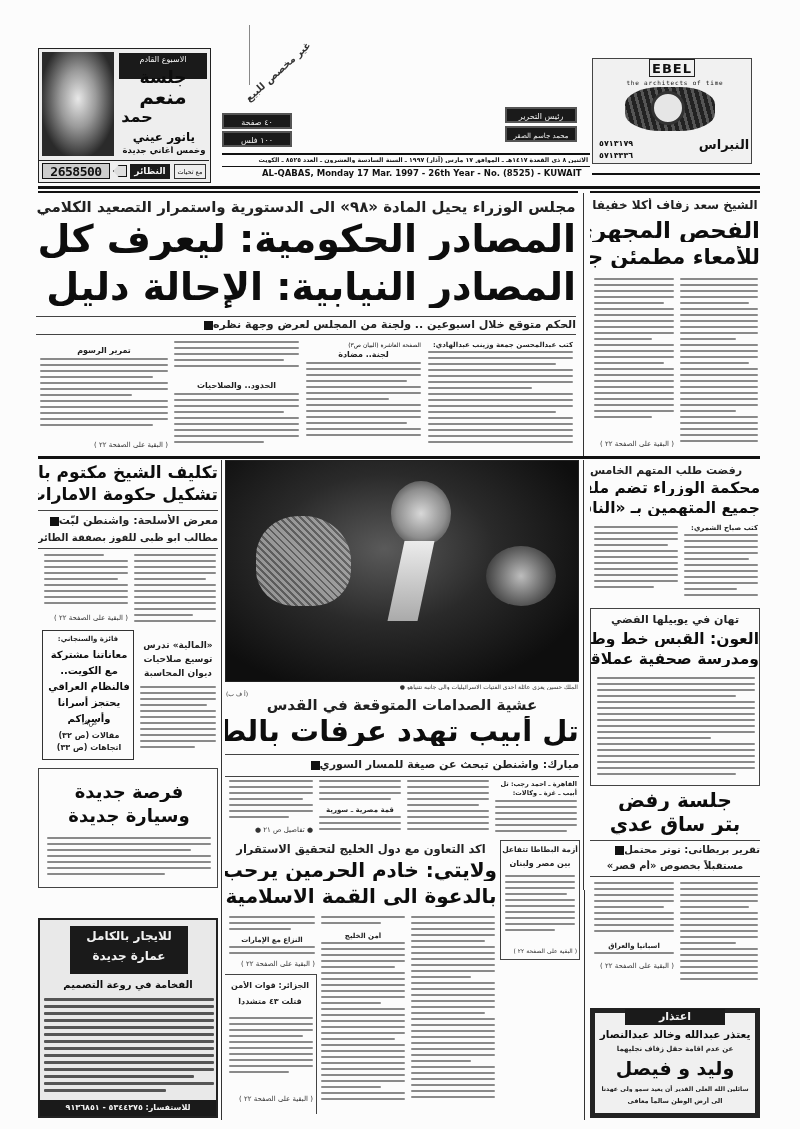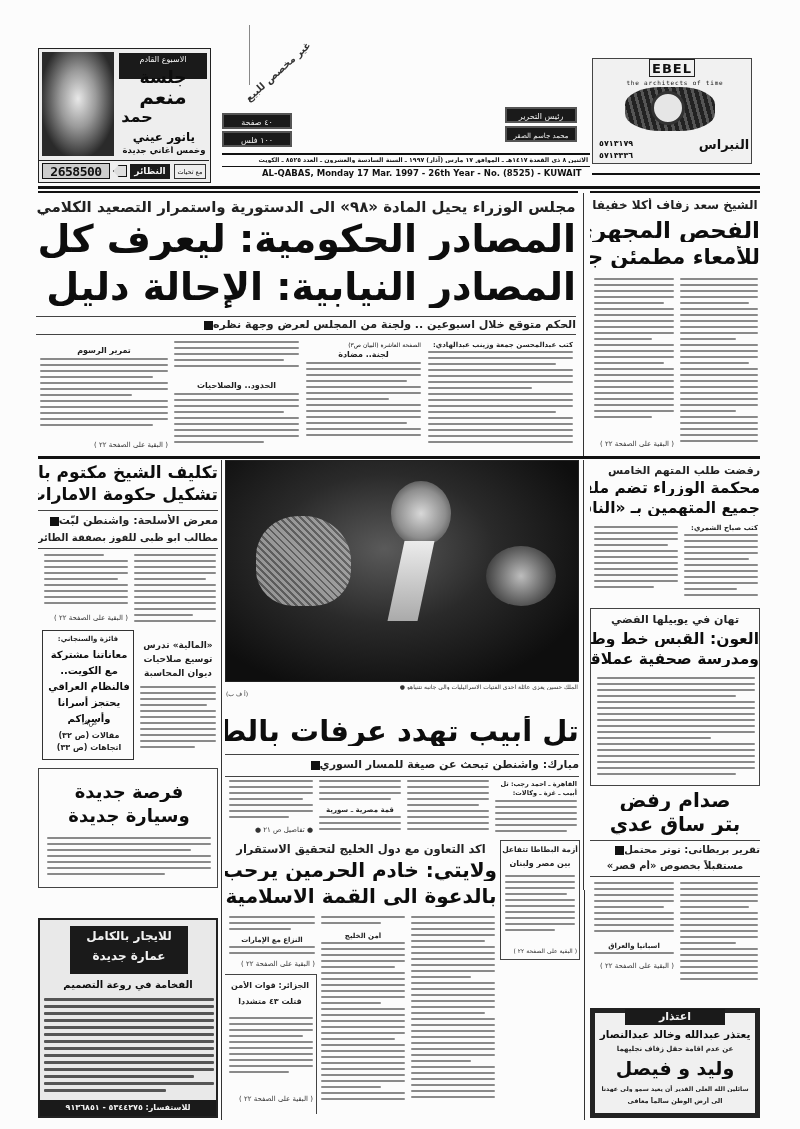--- a/index.html
+++ b/index.html
@@ -337,20 +337,21 @@
     <div class="abs" style="left:165px;top:20px;width:60px;height:65px;border-radius:50%;background:radial-gradient(circle,#d8d8d8 0%,#8e8e8e 55%,#222 100%);"></div>
     <div class="abs" style="left:170px;top:80px;width:30px;height:80px;background:linear-gradient(#ececec,#aaaaaa);transform:skewX(-12deg);"></div>
     <div class="abs" style="left:260px;top:85px;width:70px;height:60px;border-radius:50%;background:radial-gradient(circle,#bdbdbd 0%,#5a5a5a 60%,#1a1a1a 100%);"></div>
   </div>
   <div class="abs caption" style="left:260px;top:683px;width:318px;text-align:right;white-space:nowrap;overflow:hidden;">
     <span>الملك حسين يعزي عائلة احدى الفتيات الاسرائيليات والى جانبه نتنياهو</span> <span>●</span>
   </div>
   <div class="abs caption" style="left:226px;top:690px;width:30px;text-align:left;">(أ ف ب)</div>
 
   <div class="abs" style="left:225px;top:696px;width:354px;height:146px;">
+    <div class="abs sub" style="left:0;top:0;width:354px;font-size:15px;text-align:center;">عشية الصدامات المتوقعة في القدس</div>
     <div class="abs hl" style="left:0;top:20px;width:354px;font-size:29px;">تل أبيب تهدد عرفات بالطرد!</div>
     <div class="rule" style="left:0;top:58px;width:354px;height:1px;background:#444;"></div>
     <div class="abs sub" style="left:0;top:62px;width:354px;font-size:11px;text-align:right;">
       <span>مبارك: واشنطن تبحث عن صيغة للمسار السوري</span><span class="bullet-sq"></span>
     </div>
     <div class="rule" style="left:0;top:80px;width:354px;height:1px;background:#444;"></div>
     <div class="abs sub" style="left:270px;top:84px;width:82px;font-size:6.5px;text-align:right;white-space:normal;line-height:9px;">القاهرة ـ احمد رجب: تل أبيب ـ غزة ـ وكالات:</div>
     <div class="body-text" style="left:270px;top:104px;width:82px;height:40px;">
       <div class="ln"></div>
         <div class="ln"></div>
@@ -390,21 +391,21 @@
         <div class="ln"></div>
         <div class="ln"></div>
         <div class="ln s"></div>
     </div>
     <div class="abs cont" style="left:4px;top:130px;width:84px;text-align:right;">
       <span>●</span> <span>تفاصيل ص ٢١</span> <span>●</span>
     </div>
   </div>
 
   <div class="abs" style="left:590px;top:462px;width:170px;height:140px;">
-    <div class="abs sub" style="left:0;top:2px;width:170px;font-size:11px;text-align:right;">رفضت طلب المتهم الخامس</div>
+    <div class="abs sub" style="left:0;top:2px;width:170px;font-size:11px;text-align:left;">رفضت طلب المتهم الخامس</div>
     <div class="abs hl" style="left:0;top:18px;width:170px;font-size:15.5px;">محكمة الوزراء تضم ملفات</div>
     <div class="abs hl" style="left:0;top:38px;width:170px;font-size:15.5px;">جميع المتهمين بـ «الناقلات»</div>
     <div class="abs sub" style="left:94px;top:62px;width:74px;font-size:7px;text-align:right;">كتب صباح الشمري:</div>
     <div class="body-text" style="left:94px;top:72px;width:74px;height:66px;">
       <div class="ln"></div>
         <div class="ln"></div>
         <div class="ln"></div>
         <div class="ln"></div>
         <div class="ln m"></div>
         <div class="ln"></div>
@@ -448,21 +449,21 @@
         <div class="ln"></div>
         <div class="ln"></div>
         <div class="ln"></div>
         <div class="ln"></div>
         <div class="ln"></div>
         <div class="ln m"></div>
     </div>
   </div>
 
   <div class="abs" style="left:590px;top:790px;width:170px;height:215px;">
-    <div class="abs hl" style="left:0;top:0;width:170px;font-size:20px;">صدام رفض</div>
+    <div class="abs hl" style="left:0;top:0;width:170px;font-size:20px;">جلسة رفض</div>
     <div class="abs hl" style="left:0;top:24px;width:170px;font-size:20px;">بتر ساق عدي</div>
     <div class="rule" style="left:0;top:50px;width:170px;height:1px;background:#444;"></div>
     <div class="abs sub" style="left:0;top:54px;width:170px;font-size:10px;text-align:right;">
       <span>تقرير بريطاني: توتر محتمل</span><span class="bullet-sq"></span>
     </div>
     <div class="abs sub" style="left:0;top:70px;width:170px;font-size:10px;text-align:center;">مستقبلاً بخصوص «أم قصر»</div>
     <div class="rule" style="left:0;top:86px;width:170px;height:1px;background:#444;"></div>
     <div class="body-text" style="left:90px;top:92px;width:78px;height:120px;">
       <div class="ln"></div>
         <div class="ln"></div>

